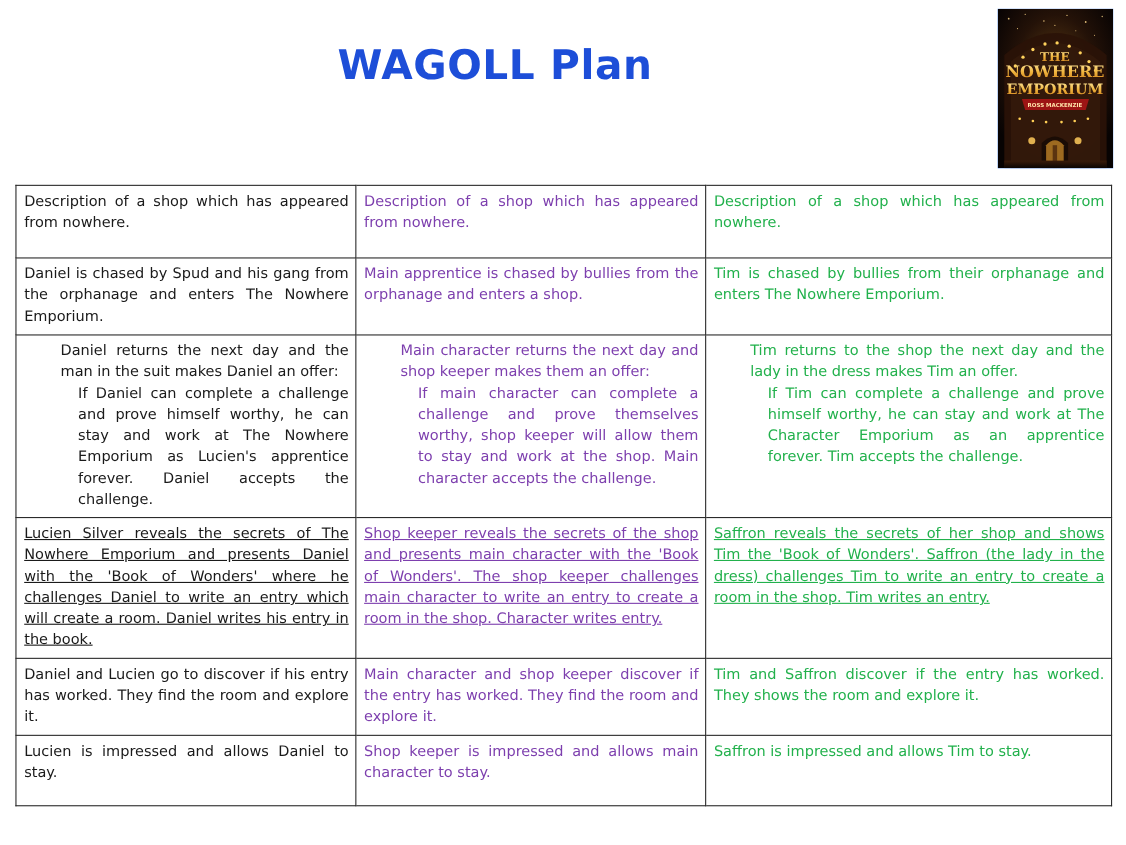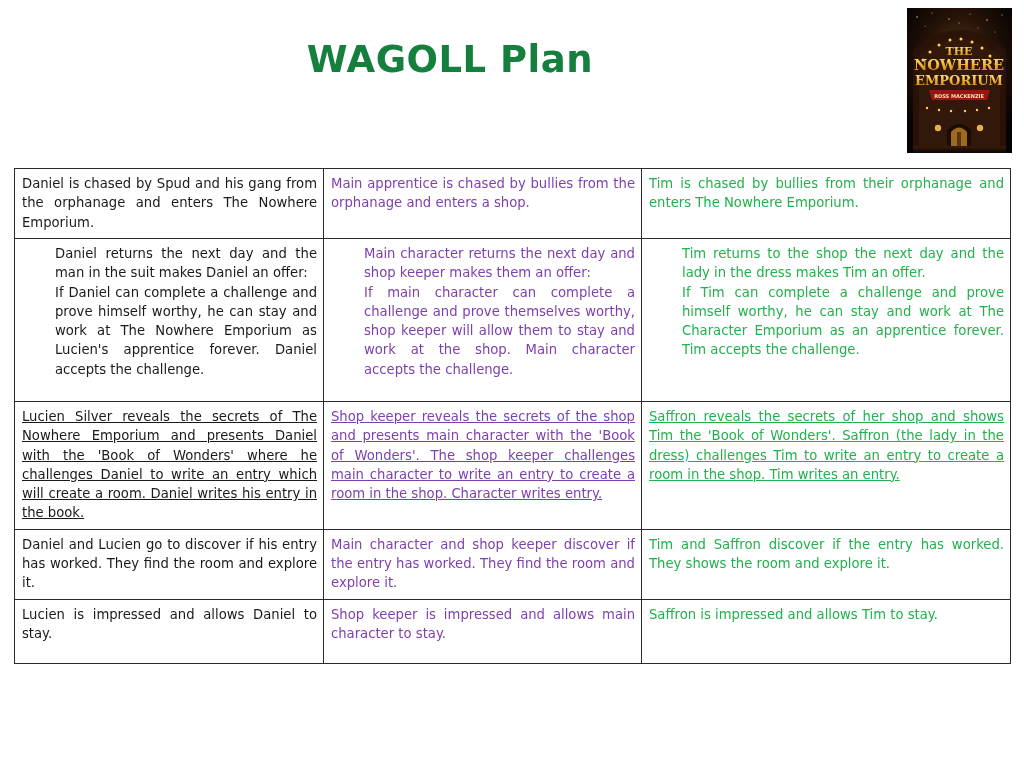--- a/index.html
+++ b/index.html
@@ -19,21 +19,21 @@
   
   #page-title {
     position: absolute;
     left: 0;
     top: 38px;
     width: 900px;
     text-align: center;
     font-family: "DejaVu Sans", sans-serif;
     font-size: 37px;
     font-weight: bold;
-    color: #15803d;
+    color: #1d4ed8;
     letter-spacing: 0.5px;
     white-space: nowrap;
   }
 
   
   #book-cover {
     position: absolute;
     left: 907px;
     top: 8px;
     width: 105px;
@@ -84,21 +84,21 @@
     text-justify: inter-word;
     display: inline;
   }
 
   
   .col-original { color: #1a1a1a; }
   .col-generic  { color: #7d3fae; }
   .col-own      { color: #22b14c; }
 
   .cell-line { display: block; }
-  .cell-line + .cell-line { margin-top: 0; }
+  .cell-line + .cell-line { margin-top: 0; margin-left: 16px; }
   
   .cell-line:last-child { }
 
   
   tr.r1 td { height: 54px; }
   tr.r2 td { height: 58px; }
   tr.r3 td { height: 151px; padding-left: 40px; }
   tr.r4 td { height: 113px; text-decoration: underline; }
   tr.r5 td { height: 58px; }
   tr.r6 td { height: 52px; }
@@ -185,20 +185,31 @@
 
 <div id="plan-table-wrap">
   <table class="plan">
     <colgroup>
       <col class="c1">
         <col class="c2">
         <col class="c3">
     </colgroup>
     <tbody>
 
+      <tr class="r1">
+        <td class="col-original">
+          <span class="cell-line">Description of a shop which has appeared from nowhere.</span>
+        </td>
+        <td class="col-generic">
+          <span class="cell-line">Description of a shop which has appeared from nowhere.</span>
+        </td>
+        <td class="col-own">
+          <span class="cell-line">Description of a shop which has appeared from nowhere.</span>
+        </td>
+      </tr>
 
       <tr class="r2">
         <td class="col-original">
           <span class="cell-line">Daniel is chased by Spud and his gang from the orphanage and enters The Nowhere Emporium.</span>
         </td>
         <td class="col-generic">
           <span class="cell-line">Main apprentice is chased by bullies from the orphanage and enters a shop.</span>
         </td>
         <td class="col-own">
           <span class="cell-line">Tim is chased by bullies from their orphanage and enters The Nowhere Emporium.</span>

